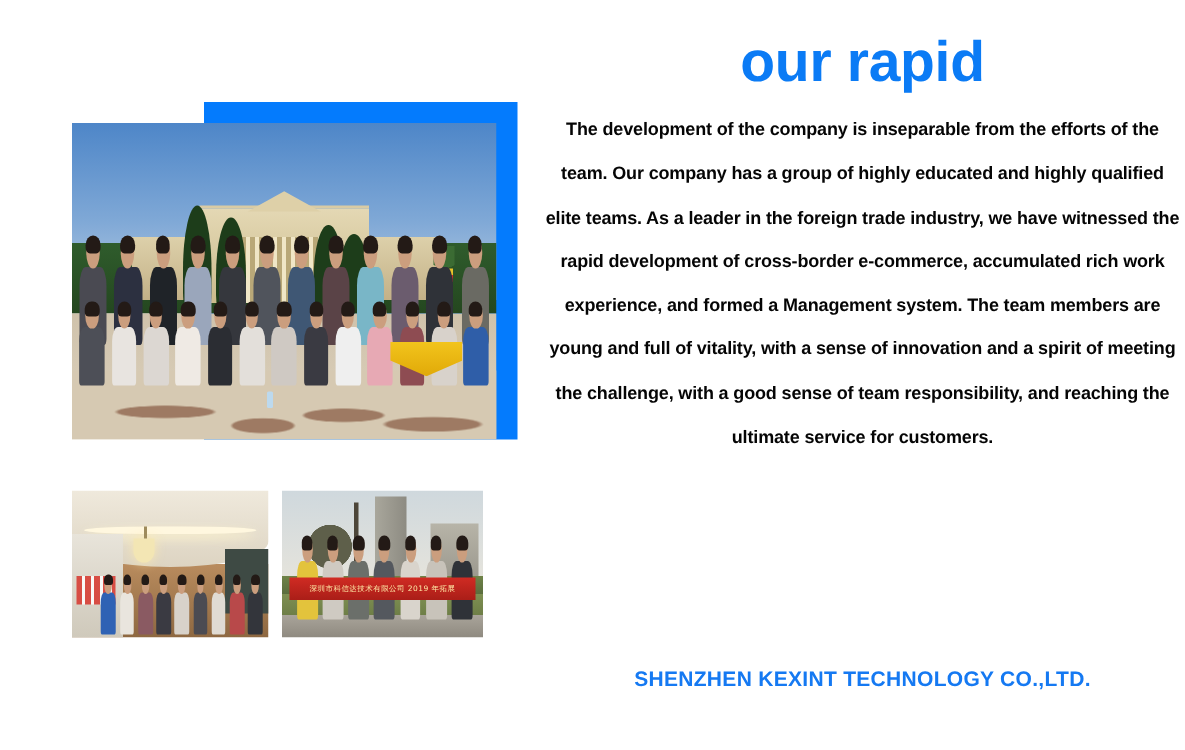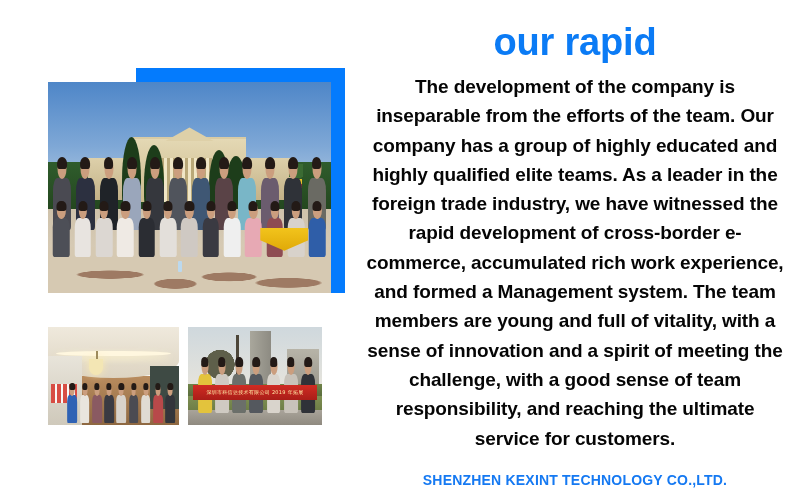--- a/index.html
+++ b/index.html
@@ -265,36 +265,35 @@
     font-weight: bold;
     color: #0B7BF5;
     letter-spacing: -0.2px;
     line-height: 44px;
   }
   .body-copy {
     position: absolute;
     left: 3px; top: 72px;
     width: 424px;
     text-align: center;
-    font-size: 19px;
+    font-size: 12px;
     font-weight: bold;
     color: #050505;
     line-height: 29.3px;
     letter-spacing: -0.1px;
   }
   .company {
     position: absolute;
     left: 0; top: 444px;
     width: 430px;
     text-align: center;
     font-size: 14px;
     font-weight: bold;
     color: #1579F2;
     letter-spacing: 0.2px;
-    margin-top: 28px;
   }
 </style>
 </head>
 <body>
 
 <div class="page">
 
   <div class="media-col">
 
     <div class="blue-frame"></div>

